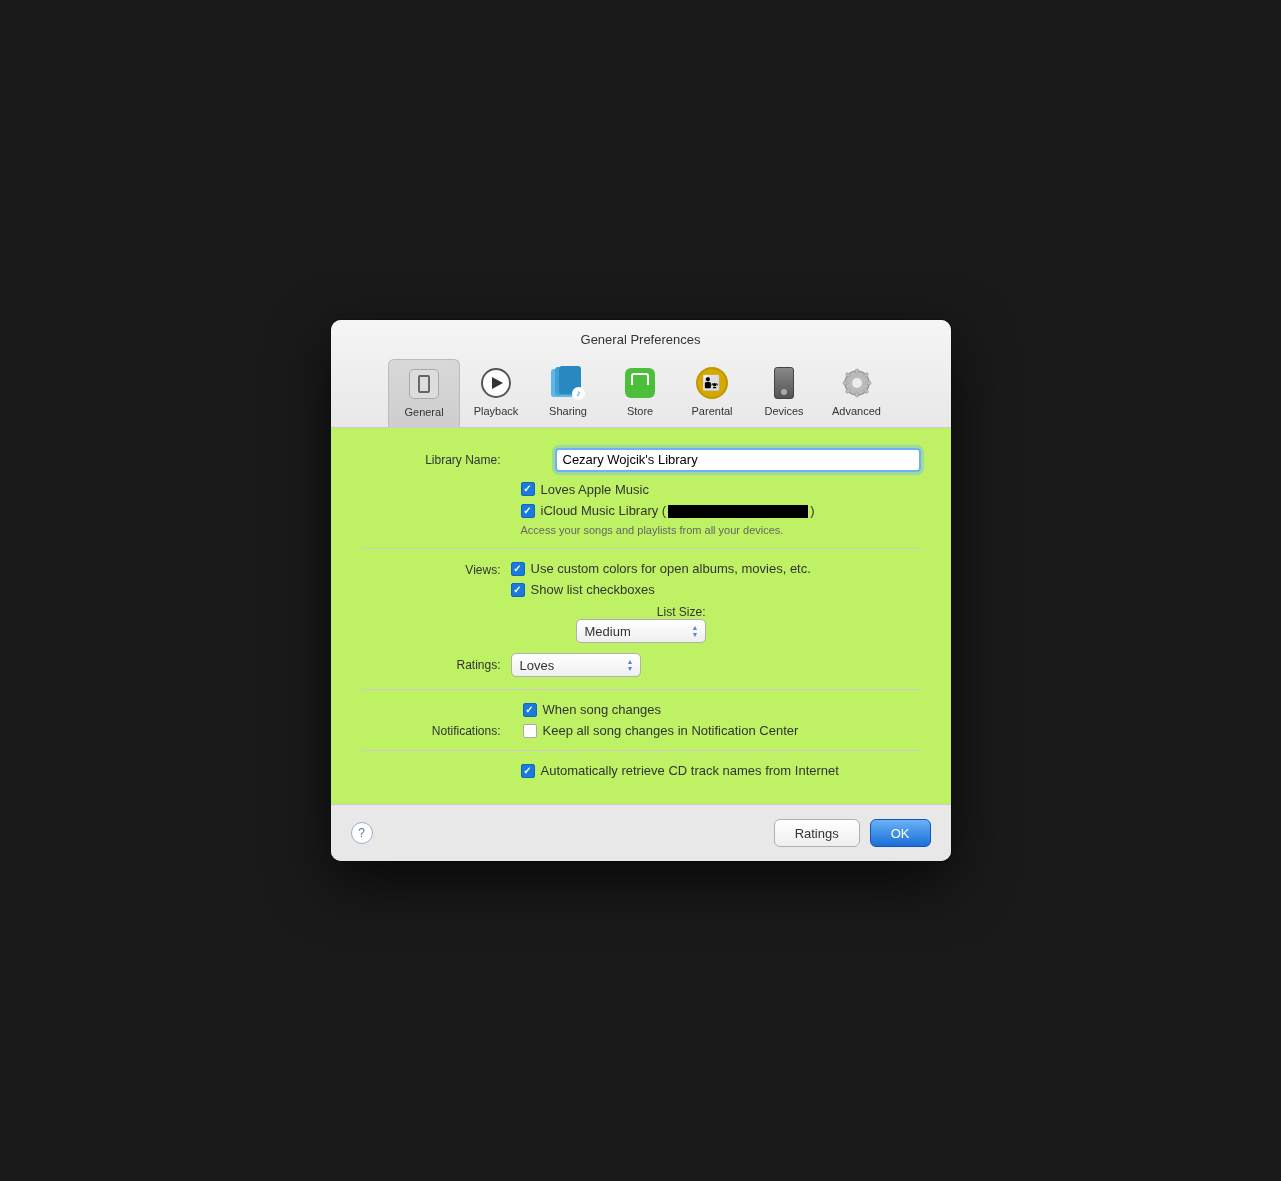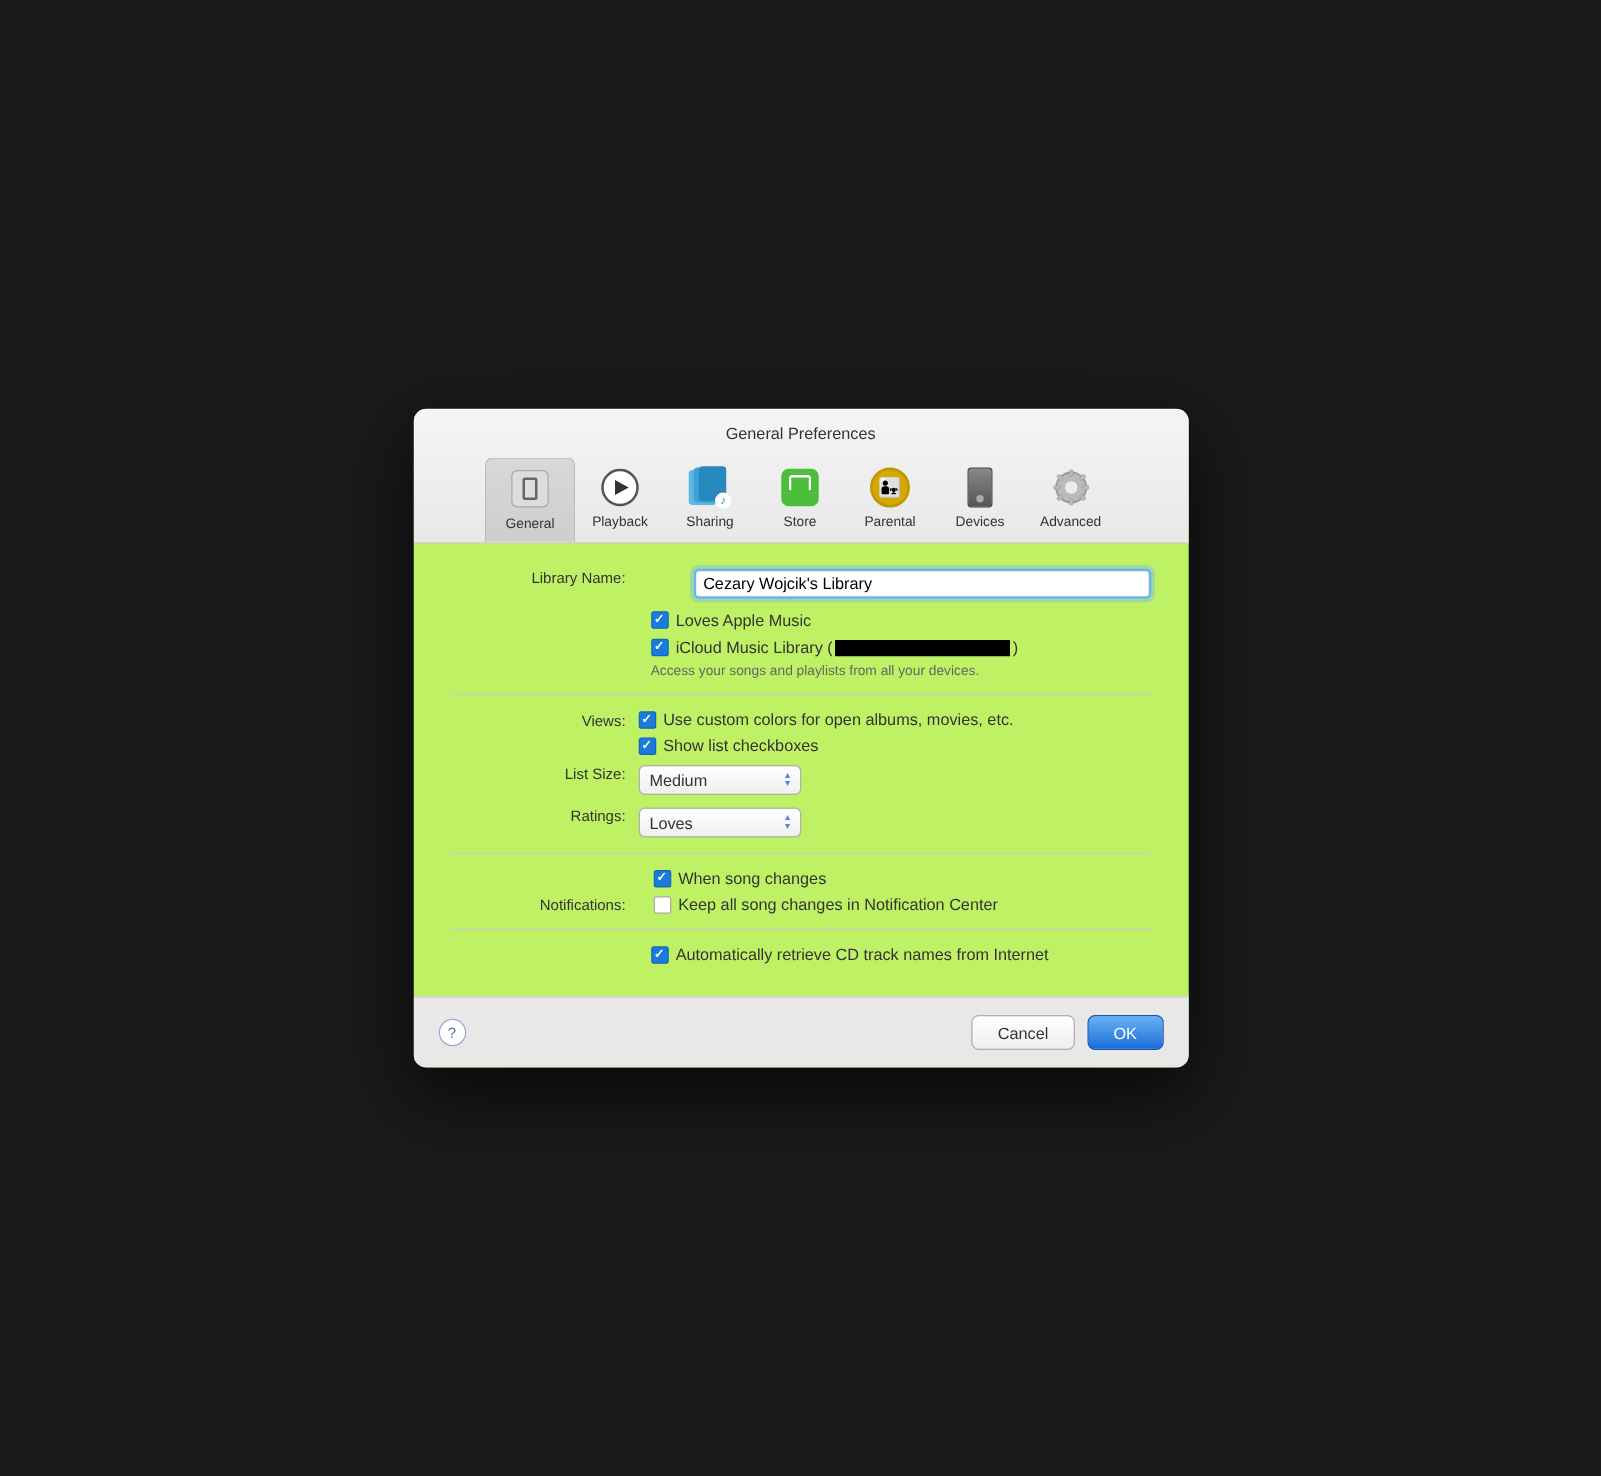--- a/index.html
+++ b/index.html
@@ -74,21 +74,21 @@
       color: #333;
     }
 
     
     .content {
       padding: 20px 30px;
     }
 
     .field-row {
       display: flex;
-      align-items: flex-start;
+      align-items: center;
       margin-bottom: 10px;
     }
 
     .field-label {
       font-size: 12px;
       color: #333;
       text-align: right;
       font-weight: 500;
       min-width: 150px;
       padding-right: 10px;
@@ -478,21 +478,21 @@
           <div class="cb"></div>
           <span class="cb-label">Use custom colors for open albums, movies, etc.</span>
         </div>
         <div style="display:flex;align-items:center;">
           <div class="cb"></div>
           <span class="cb-label">Show list checkboxes</span>
         </div>
       </div>
     </div>
 
-    <div class="field-row" style="margin-top:8px;">
+    <div class="field-row" style="margin-top:8px;flex-direction:column;">
       <span class="field-label">List Size:</span>
       <div class="custom-select">
         <span>Medium</span>
         <div class="arrows">
           <span>▲</span>
           <span>▼</span>
         </div>
       </div>
     </div>
 
@@ -529,17 +529,17 @@
     <div class="checkbox-row">
       <div class="cb"></div>
       <span class="cb-label">Automatically retrieve CD track names from Internet</span>
     </div>
 
   </div>
 
   <div class="bottom-bar">
     <div class="help-btn">?</div>
     <div class="btn-group">
-      <button class="btn btn-cancel">Cancel</button>
+      <button class="btn btn-cancel">Ratings</button>
       <button class="btn btn-ok">OK</button>
     </div>
   </div>
 </div>
 
 </body></html>

